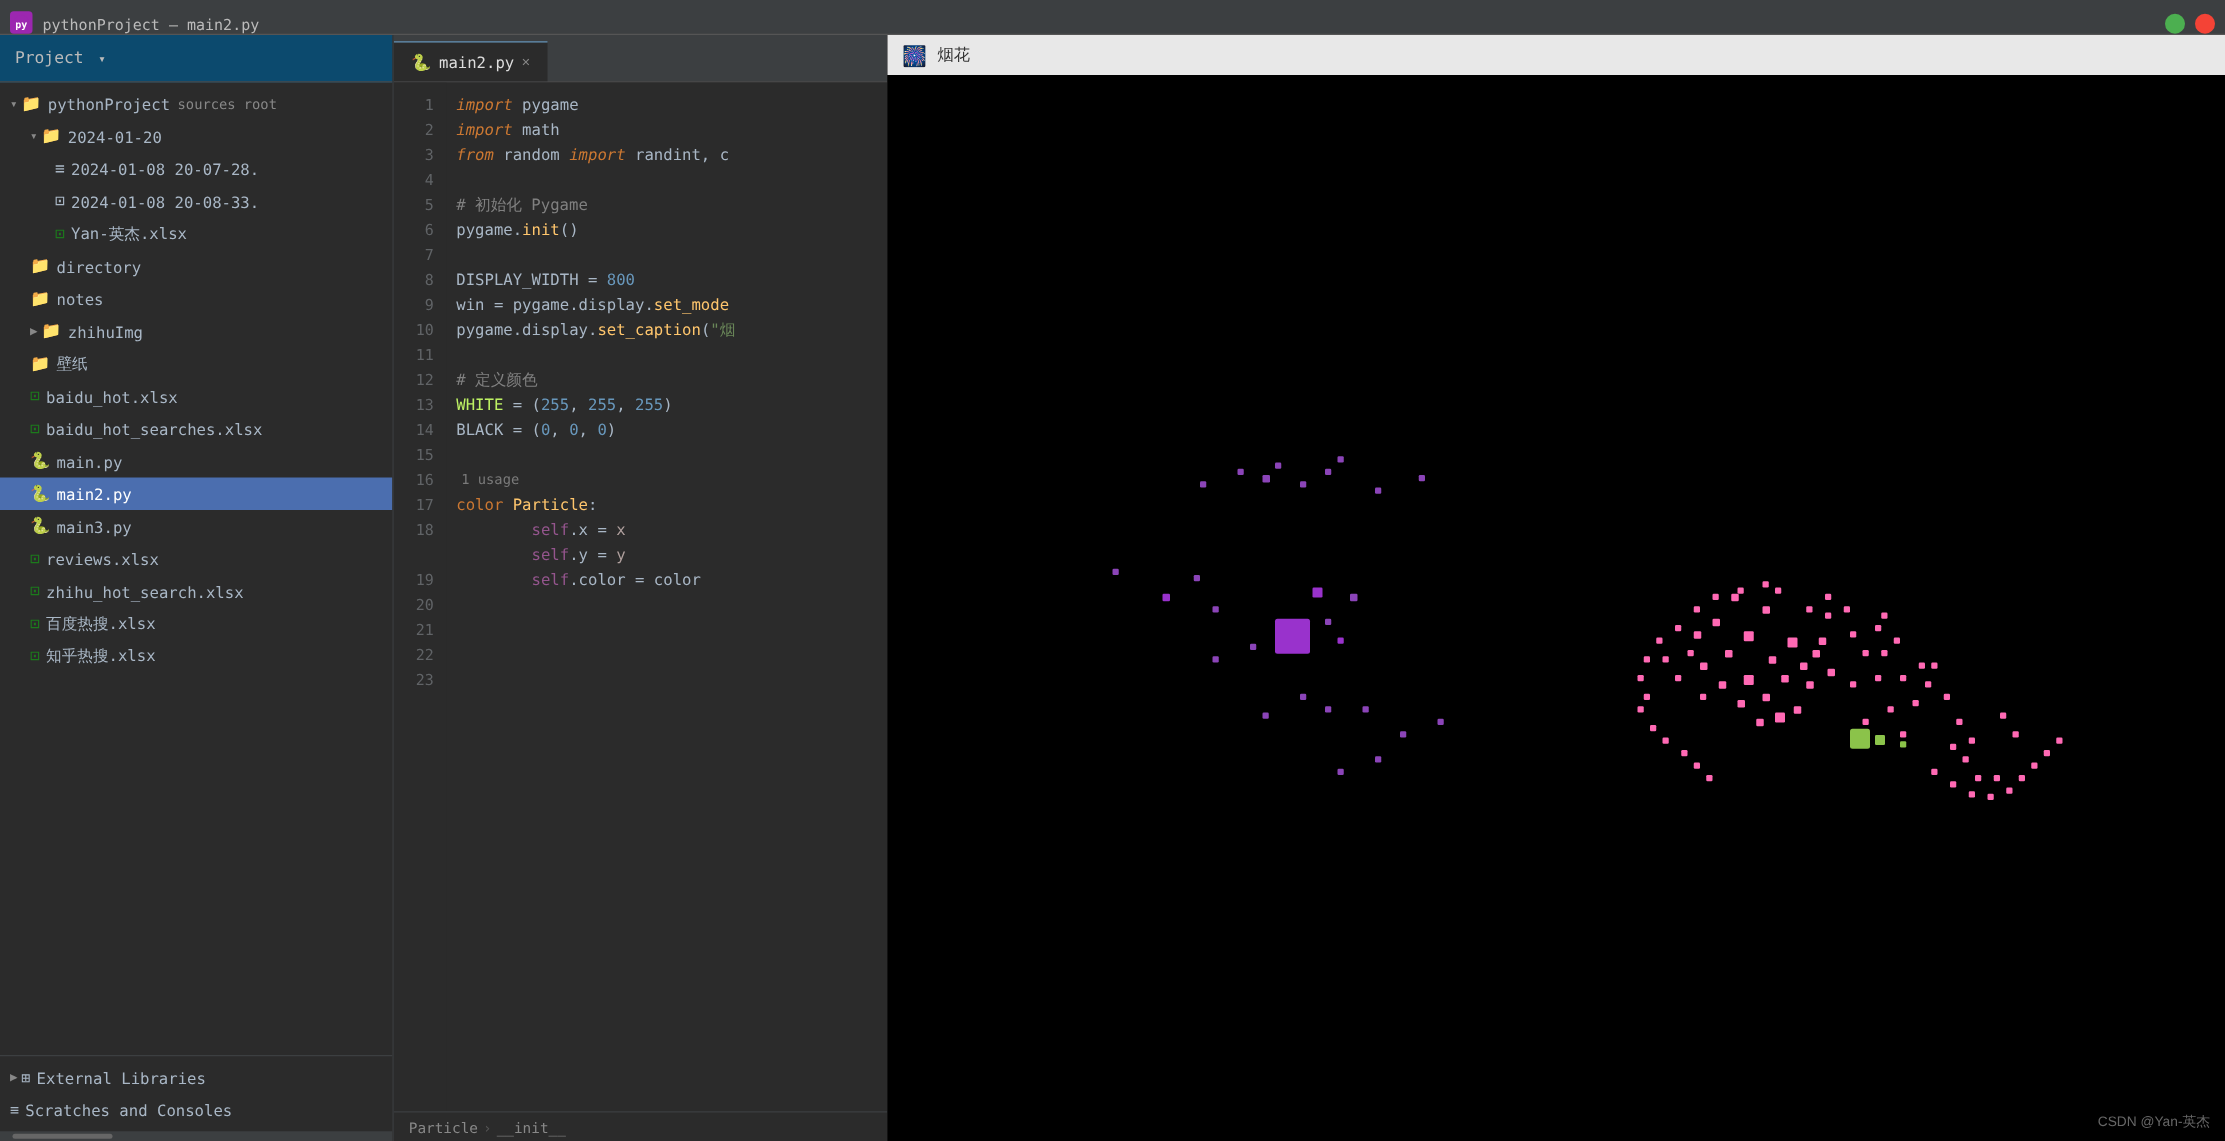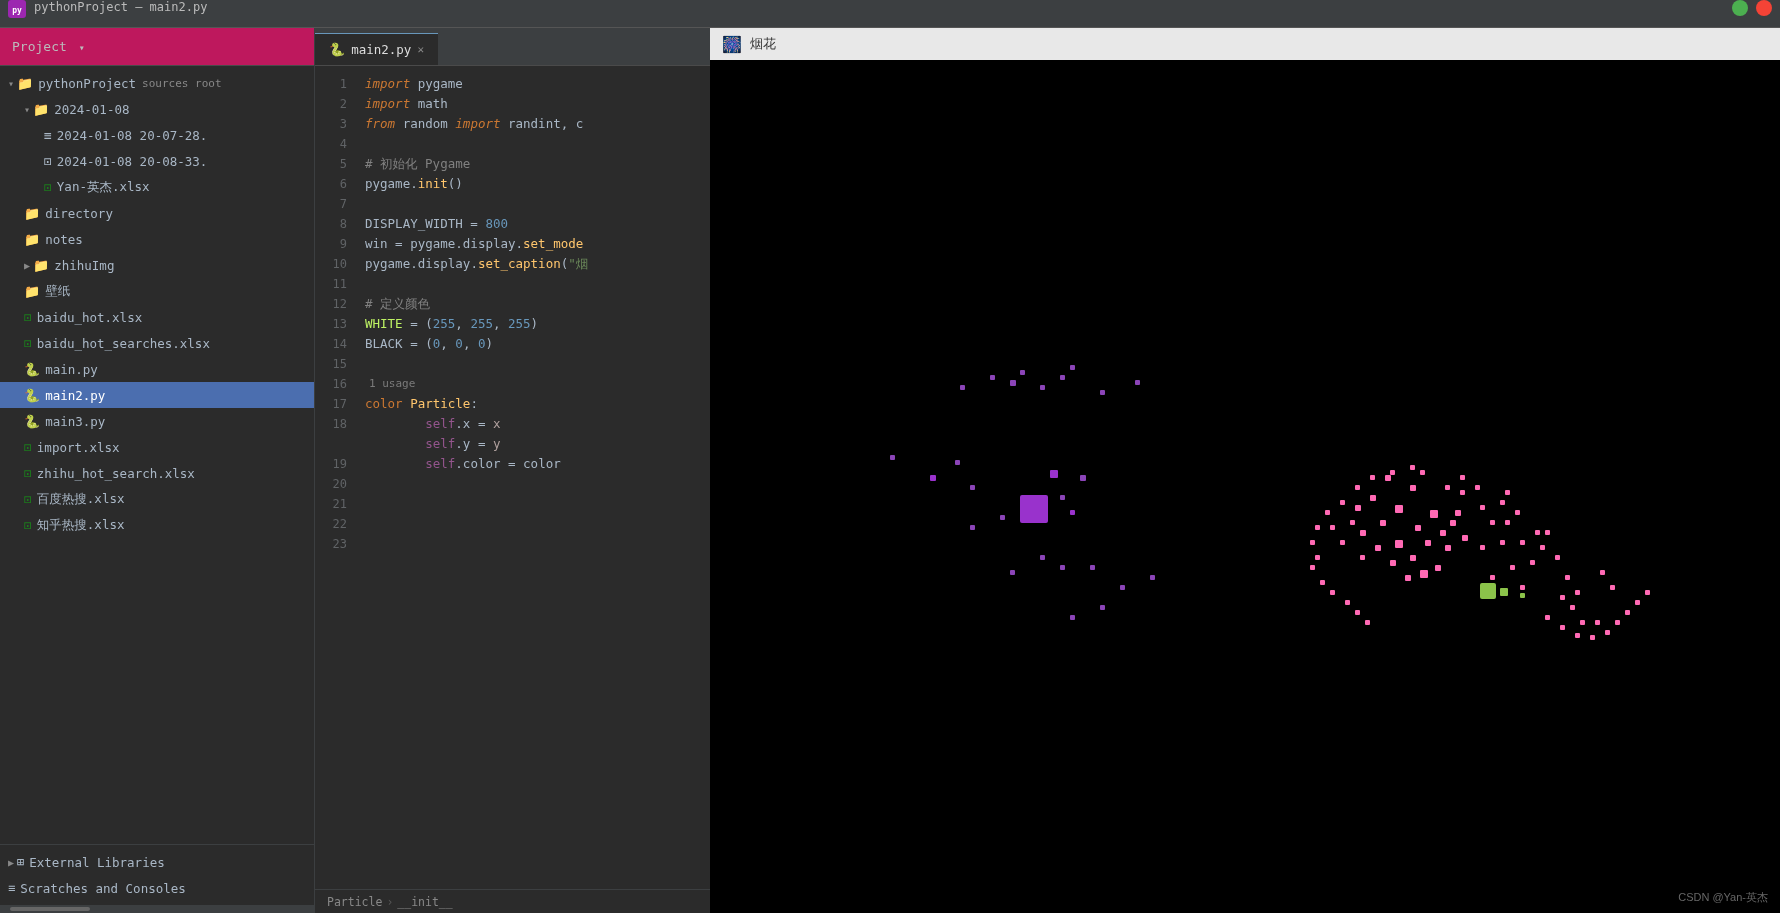--- a/index.html
+++ b/index.html
@@ -11,21 +11,21 @@
       height: 913px;
       overflow: hidden;
       display: flex;
       flex-direction: column;
     }
     
     .top-bar {
       height: 28px;
       background: #3c3f41;
       display: flex;
-      align-items: flex-start;
+      align-items: flex-end;
       padding: 0 8px;
       gap: 8px;
       border-bottom: 1px solid #555;
       flex-shrink: 0;
     }
     .top-bar-logo {
       width: 18px;
       height: 18px;
       background: #9c27b0;
       border-radius: 3px;
@@ -65,21 +65,21 @@
       display: flex;
       flex-direction: column;
       flex-shrink: 0;
       overflow: hidden;
     }
     .sidebar-header {
       height: 38px;
       display: flex;
       align-items: center;
       padding: 0 12px;
-      background: #be185d;
+      background: #0c4a6e;
       border-bottom: 1px solid #4a4a4a;
     }
     .sidebar-header-title {
       font-size: 13px;
       color: #bbb;
       font-weight: 500;
     }
     .sidebar-header-title .chevron {
       font-size: 10px;
       margin-left: 4px;
@@ -285,21 +285,21 @@
       <div class="tree-item" style="padding-left:8px">
         <span class="chevron-icon">▾</span>
         <span class="icon" style="color:#6ca0dc">📁</span>
         <span>pythonProject</span>
         <span style="color:#888; font-size:11px; margin-left:6px">sources root</span>
       </div>
 
       <div class="tree-item" style="padding-left:24px">
         <span class="chevron-icon">▾</span>
         <span class="icon" style="color:#6ca0dc">📁</span>
-        <span>2024-01-08</span>
+        <span>2024-01-20</span>
       </div>
 
       <div class="tree-item" style="padding-left:44px">
         <span class="icon">≡</span>
         <span>2024-01-08 20-07-28.</span>
       </div>
       <div class="tree-item" style="padding-left:44px">
         <span class="icon">⊡</span>
         <span>2024-01-08 20-08-33.</span>
       </div>
@@ -346,21 +346,21 @@
         <span class="icon">🐍</span>
         <span>main2.py</span>
       </div>
       <div class="tree-item" style="padding-left:24px">
         <span class="icon">🐍</span>
         <span>main3.py</span>
       </div>
 
       <div class="tree-item" style="padding-left:24px">
         <span class="icon" style="color:#1c7a1c">⊡</span>
-        <span>import.xlsx</span>
+        <span>reviews.xlsx</span>
       </div>
       <div class="tree-item" style="padding-left:24px">
         <span class="icon" style="color:#1c7a1c">⊡</span>
         <span>zhihu_hot_search.xlsx</span>
       </div>
       <div class="tree-item" style="padding-left:24px">
         <span class="icon" style="color:#1c7a1c">⊡</span>
         <span>百度热搜.xlsx</span>
       </div>
       <div class="tree-item" style="padding-left:24px">

